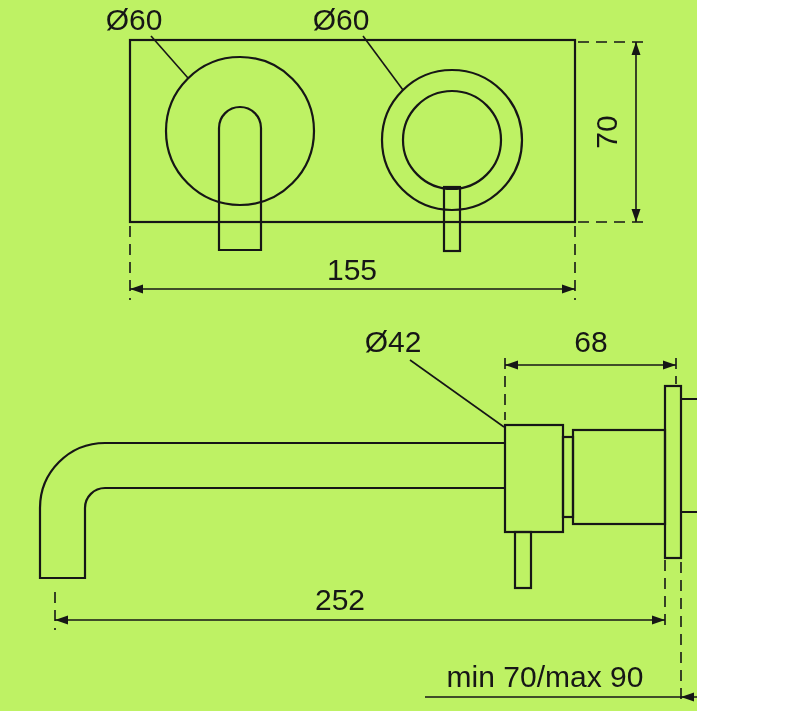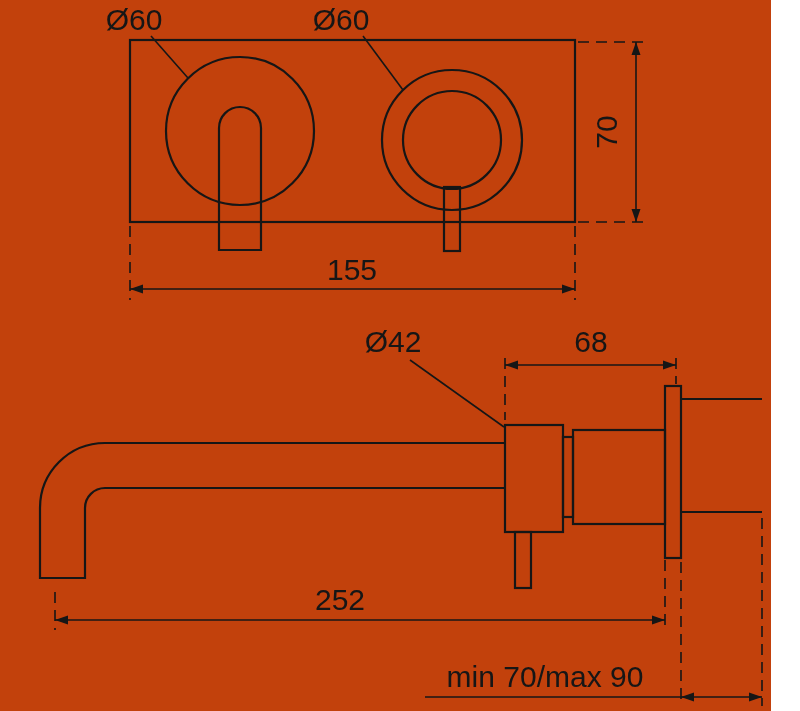--- a/index.html
+++ b/index.html
@@ -1,16 +1,16 @@
 <!DOCTYPE html>
 <html><head>
 <meta charset="utf-8">
 <style>
   html,body{margin:0;padding:0;background:#ffffff;}
-  .stage{position:relative;width:771px;height:711px;background:#c2410c;overflow:hidden;}
+  .stage{position:relative;width:697px;height:711px;background:#bef264;overflow:hidden;}
   svg{display:block;}
   .obj{fill:none;stroke:#161616;stroke-width:2.2;}
   .thin{fill:none;stroke:#161616;stroke-width:1.6;}
   .dash{fill:none;stroke:#161616;stroke-width:1.6;stroke-dasharray:11 7;}
   .arrow{fill:#161616;stroke:none;}
   .dim-text{font-family:"Liberation Sans", sans-serif;font-size:30px;fill:#161616;}
 </style>
 </head>
 <body>
 

